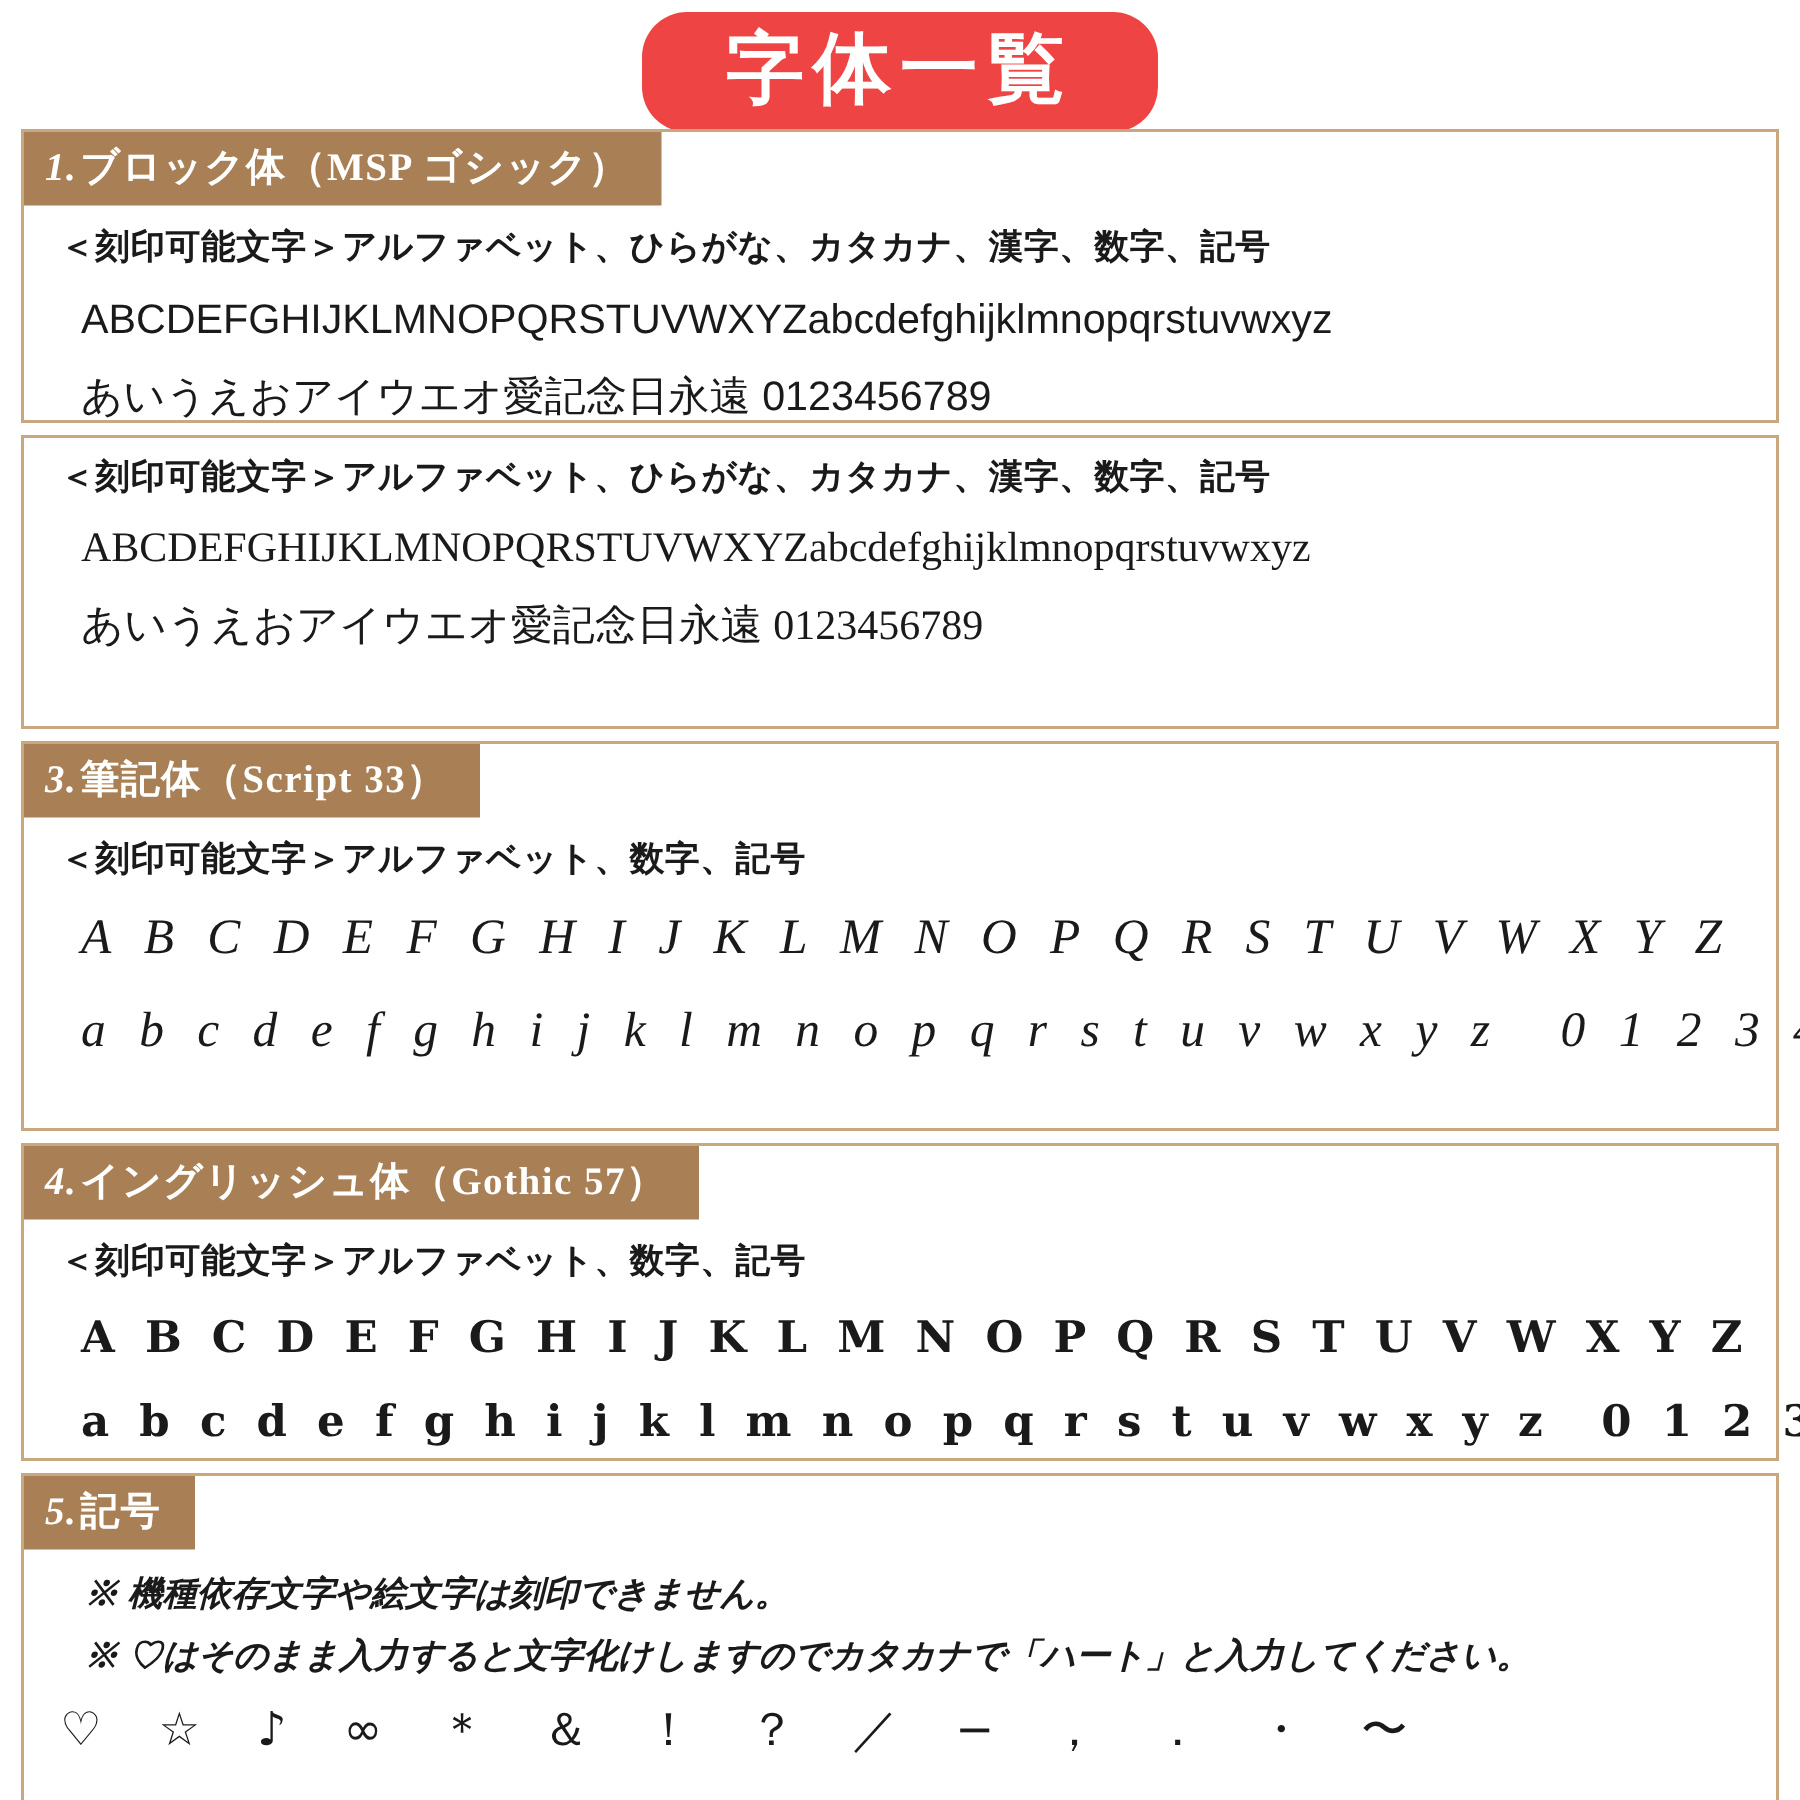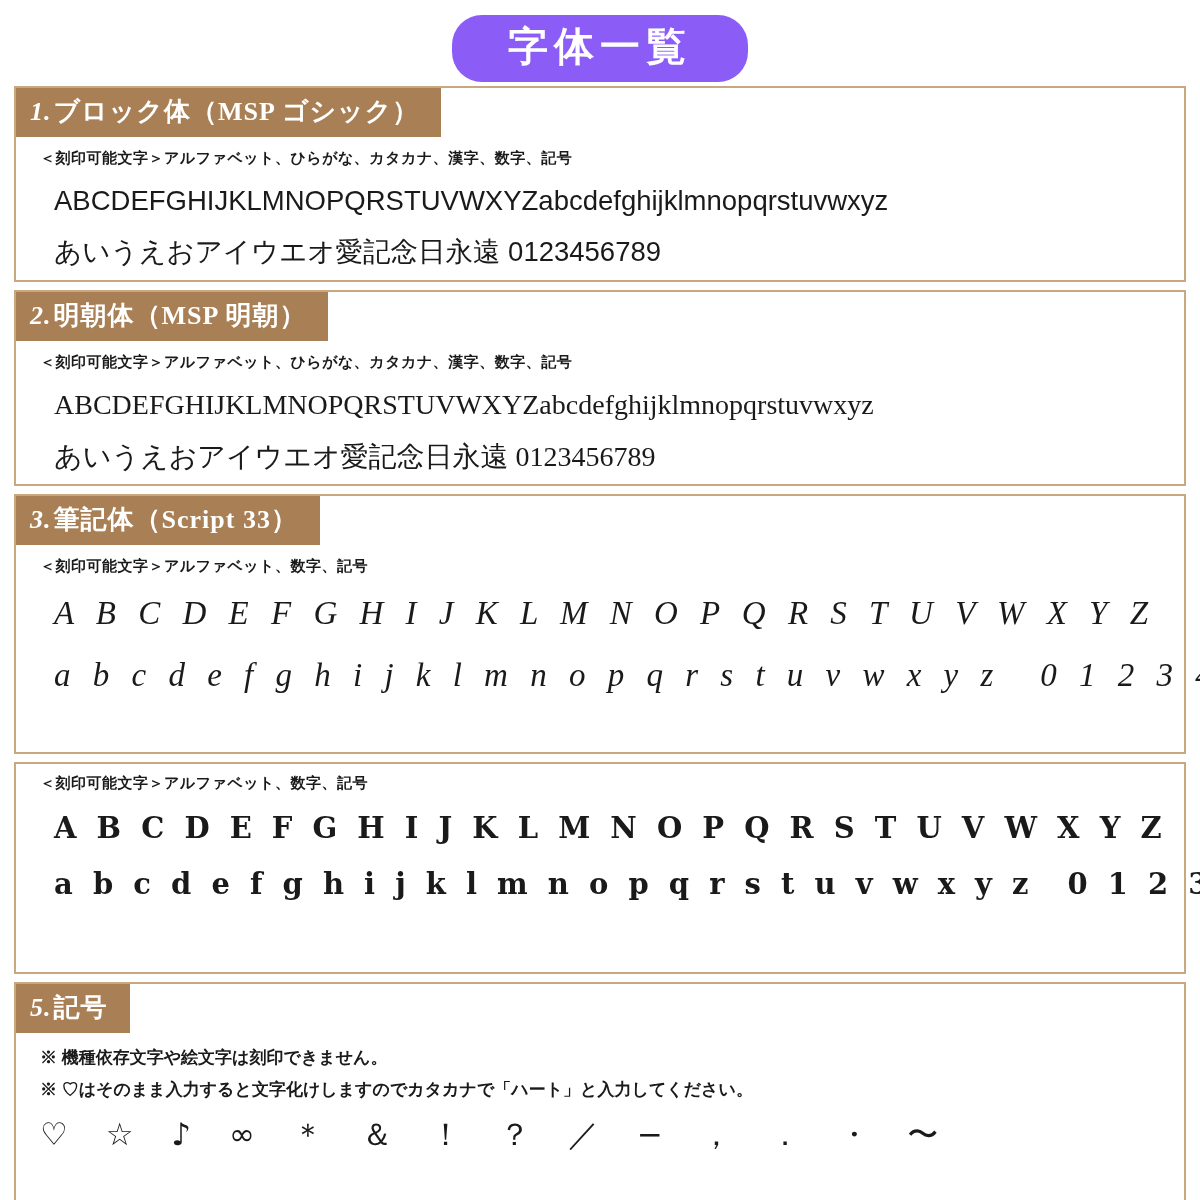--- a/index.html
+++ b/index.html
@@ -23,29 +23,29 @@
   }
 
   
   .title-wrap {
     display: flex;
     justify-content: center;
     align-items: center;
     height: 76px;
   }
   .title-pill {
-    background: #8b5cf6;
+    background: #ef4444;
     color: #ffffff;
     border-radius: 30px;
     padding: 10px 56px 13px 56px;
-    font-size: 40px;
+    font-size: 52px;
     font-weight: bold;
     letter-spacing: 6px;
     line-height: 1.1;
-    font-family: Liberation Serif, serif;
+    font-family: Liberation Sans, sans-serif;
   }
 
   
   .section {
     border: 2px solid #c9a77f;
     box-sizing: border-box;
     margin: 0 0 8px 0;
     padding: 0 0 10px 0;
     position: relative;
     background: #fff;
@@ -64,21 +64,21 @@
   }
   .sec-head .num {
     font-style: italic;
     font-weight: bold;
     padding-right: 2px;
   }
   .sec-body {
     padding: 4px 18px 0 24px;
   }
   .avail {
-    font-size: 15px;
+    font-size: 23px;
     font-weight: bold;
     color: #1a1a1a;
     margin: 6px 0 6px 0;
     letter-spacing: 0.5px;
     font-family: "Liberation Sans", sans-serif;
   }
   .sample {
     line-height: 1.35;
     margin: 14px;
     white-space: nowrap;
@@ -103,24 +103,25 @@
     line-height: 1.45;
   }
   .s-black {
     font-family: "DejaVu Serif", serif;
     font-weight: bold;
     font-size: 29px;
     letter-spacing: 5px;
     line-height: 1.45;
   }
   .notes {
-    font-size: 17px;
+    font-size: 23px;
     line-height: 1.5;
-    margin: 6px 0 2px 0;
+    margin: 6px 0 2px 16px;
     font-weight: bold;
+    font-style: italic;
   }
   .symbols {
     font-size: 31px;
     letter-spacing: 14px;
     margin-top: 12px;
     font-family: "DejaVu Sans", sans-serif;
   }
 
   
   #sec-1 { height: 196px; }
@@ -143,42 +144,42 @@
       <span class="num">1.</span><span>ブロック体（MSP ゴシック）</span>
     </div>
     <div class="sec-body">
       <div class="avail">＜刻印可能文字＞アルファベット、ひらがな、カタカナ、漢字、数字、記号</div>
       <div class="sample s-gothic">ABCDEFGHIJKLMNOPQRSTUVWXYZabcdefghijklmnopqrstuvwxyz</div>
       <div class="sample s-gothic">あいうえおアイウエオ愛記念日永遠 0123456789</div>
     </div>
   </div>
 
   <div class="section" id="sec-2">
-    <div class="sec-head">
-      <span class="num">2.</span><span>明朝体（MSP 明朝）</span>
-    </div>
     <div class="sec-body">
       <div class="avail">＜刻印可能文字＞アルファベット、ひらがな、カタカナ、漢字、数字、記号</div>
       <div class="sample s-mincho">ABCDEFGHIJKLMNOPQRSTUVWXYZabcdefghijklmnopqrstuvwxyz</div>
       <div class="sample s-mincho">あいうえおアイウエオ愛記念日永遠 0123456789</div>
     </div>
   </div>
 
   <div class="section" id="sec-3">
     <div class="sec-head">
       <span class="num">3.</span><span>筆記体（Script 33）</span>
     </div>
     <div class="sec-body">
       <div class="avail">＜刻印可能文字＞アルファベット、数字、記号</div>
       <div class="sample s-script">A B C D E F G H I J K L M N O P Q R S T U V W X Y Z</div>
       <div class="sample s-script">a b c d e f g h i j k l m n o p q r s t u v w x y z　0 1 2 3 4 5 6 7 8 9</div>
     </div>
   </div>
 
   <div class="section" id="sec-4">
+    <div class="sec-head">
+      <span class="num">4.</span><span>イングリッシュ体（Gothic 57）</span>
+    </div>
     <div class="sec-body">
       <div class="avail">＜刻印可能文字＞アルファベット、数字、記号</div>
       <div class="sample s-black">A B C D E F G H I J K L M N O P Q R S T U V W X Y Z</div>
       <div class="sample s-black">a b c d e f g h i j k l m n o p q r s t u v w x y z　0 1 2 3 4 5 6 7 8 9</div>
     </div>
   </div>
 
   <div class="section" id="sec-5">
     <div class="sec-head">
       <span class="num">5.</span><span>記号</span>

